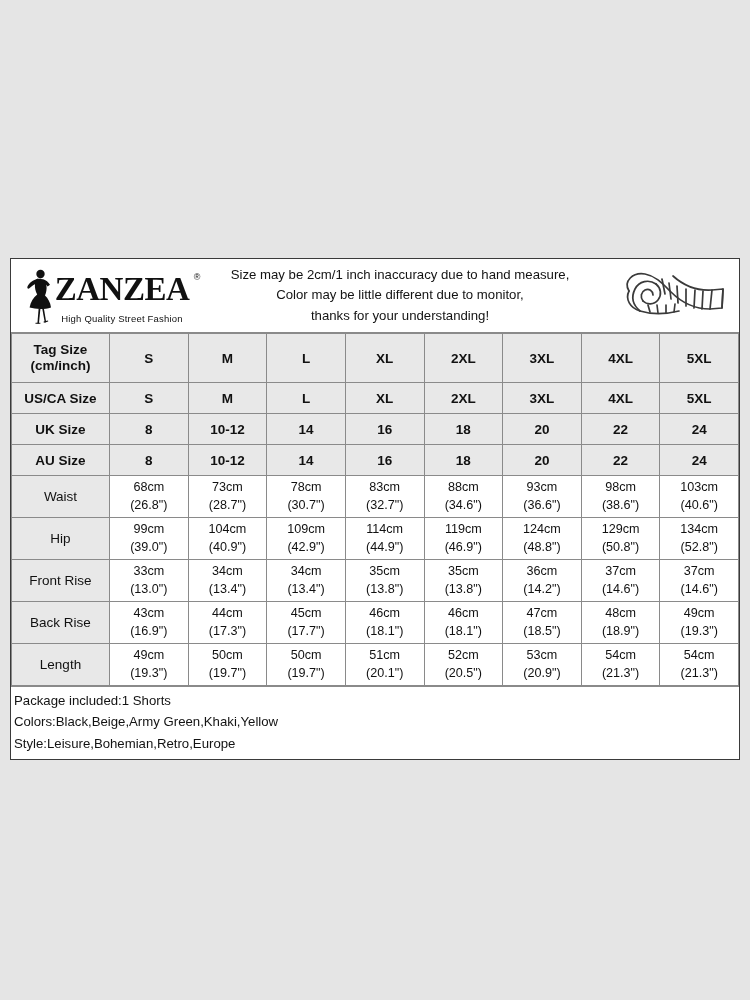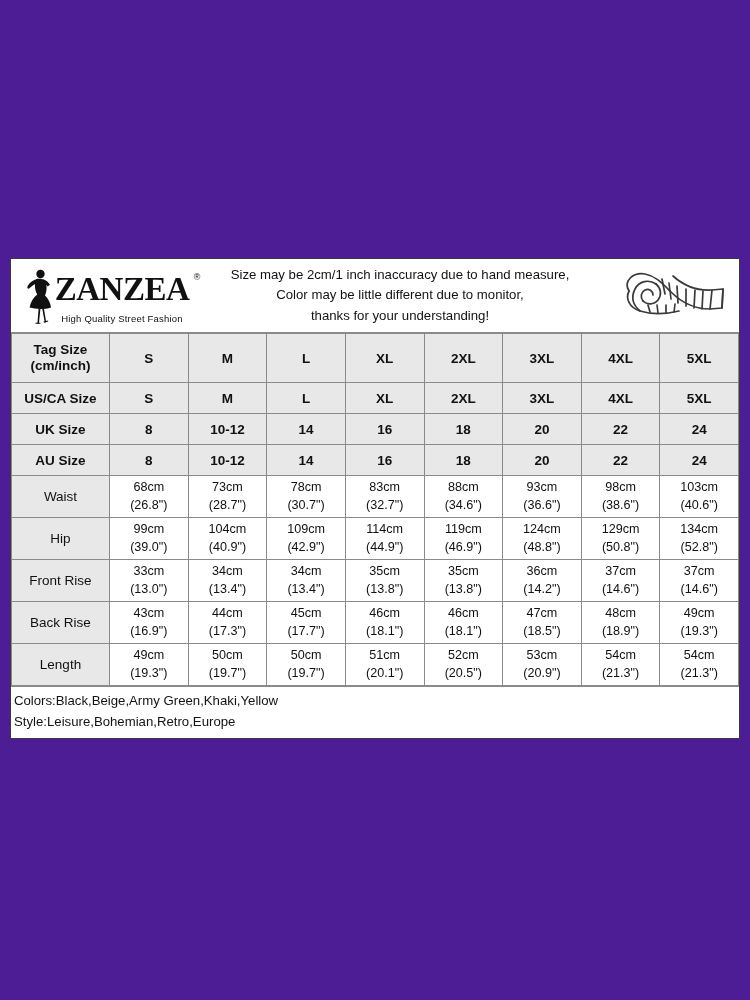--- a/index.html
+++ b/index.html
@@ -7,21 +7,21 @@
     padding: 0;
     background: #ffffff;
     width: 750px;
     height: 1000px;
     font-family: "Liberation Sans", sans-serif;
   }
   #canvas {
     position: relative;
     width: 750px;
     height: 1000px;
-    background: #4c1d95;
+    background: #e5e5e5;
     overflow: hidden;
   }
   #sheet {
     position: absolute;
     left: 10px;
     top: 258px;
     width: 730px;
     border: 1px solid #3a3a3a;
     box-sizing: border-box;
     background: #ffffff;
@@ -452,18 +452,19 @@
             </td>
           <td class="meas-val">
             <span class="cm">54cm</span>
             <span class="inch">(21.3")</span>
             </td>
         </tr>
       </tbody>
     </table>
 
     <div class="info-block">
+      <div class="info-line">Package included:1 Shorts</div>
       <div class="info-line">Colors:Black,Beige,Army Green,Khaki,Yellow</div>
       <div class="info-line">Style:Leisure,Bohemian,Retro,Europe</div>
     </div>
 
   </div>
 </div>
 
 </body></html>

